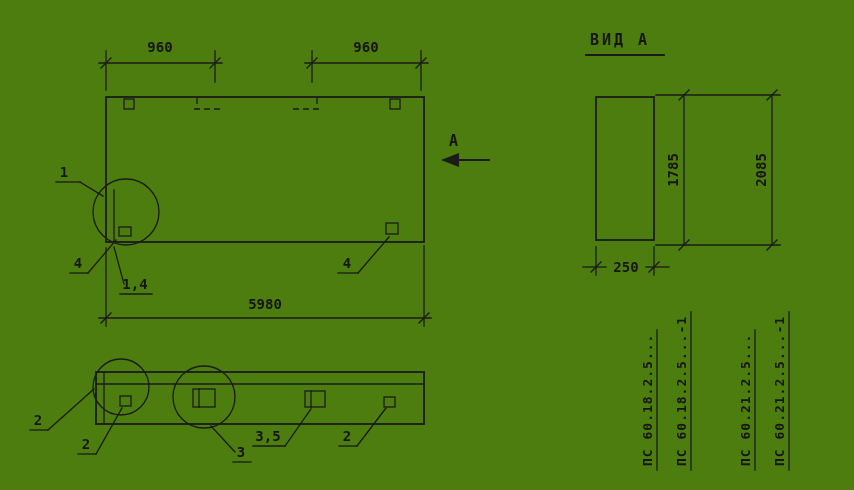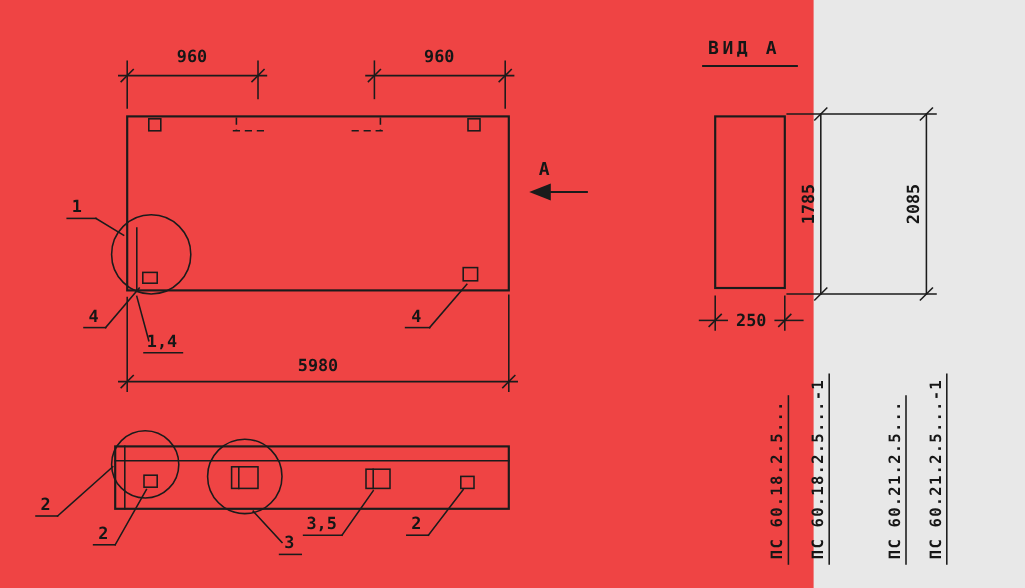--- a/index.html
+++ b/index.html
@@ -1,17 +1,17 @@
 <!DOCTYPE html>
 <html><head>
 <meta charset="utf-8">
 <style>
   html,body{margin:0;padding:0;background:#e8e8e8;}
   .sheet{
-    width:678px;height:490px;background:#ef4444;position:relative;
+    width:854px;height:490px;background:#4d7c0f;position:relative;
     font-family:"DejaVu Sans Mono", monospace;
   }
   svg{display:block;}
   .s{stroke:#1b1b1b;stroke-width:1.3;fill:none;stroke-linecap:square;}
   .s2{stroke:#1b1b1b;stroke-width:1.8;fill:none;stroke-linecap:square;}
   .dash{stroke:#1b1b1b;stroke-width:1.3;fill:none;stroke-dasharray:6 4;}
   .fillhead{fill:#1b1b1b;stroke:none;}
   text{fill:#161616;font-family:"DejaVu Sans Mono", monospace;font-weight:bold;}
   .t14{font-size:14px;}
   .t15{font-size:15px;letter-spacing:3px;}

